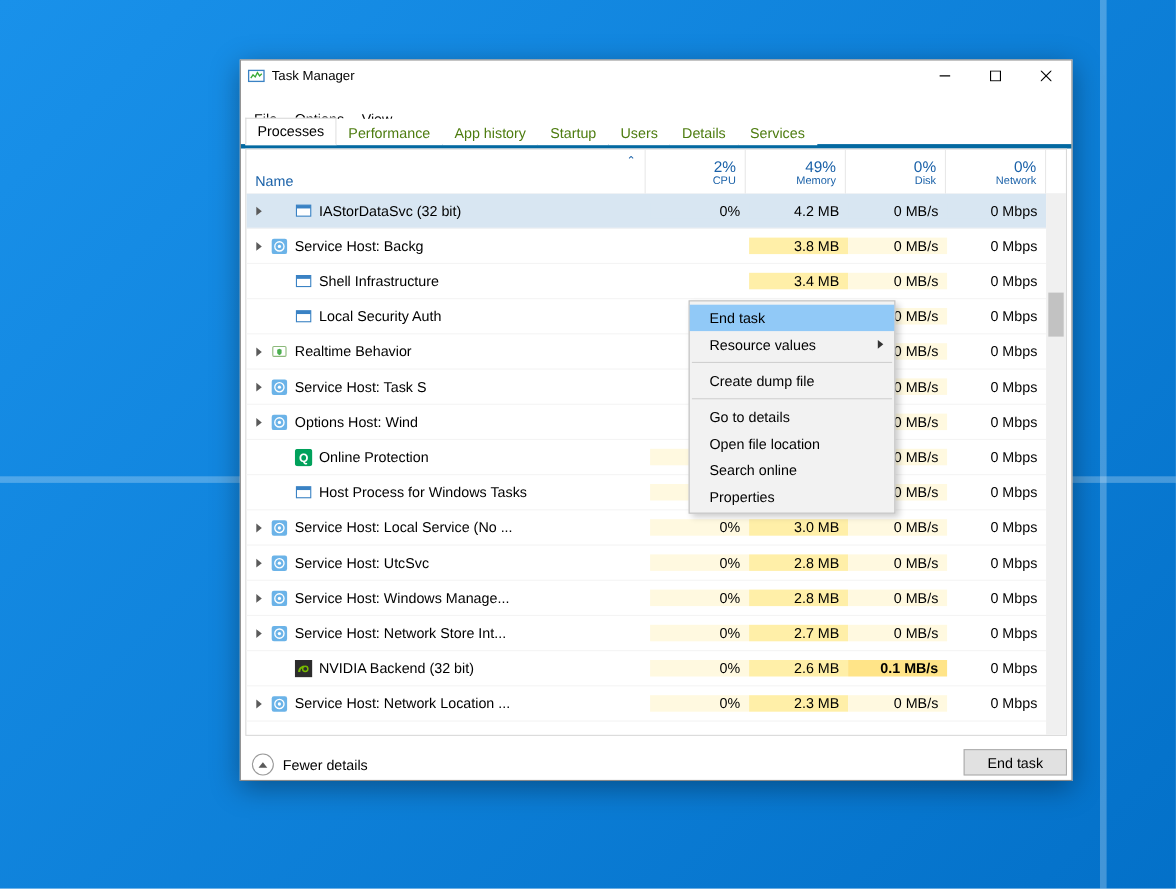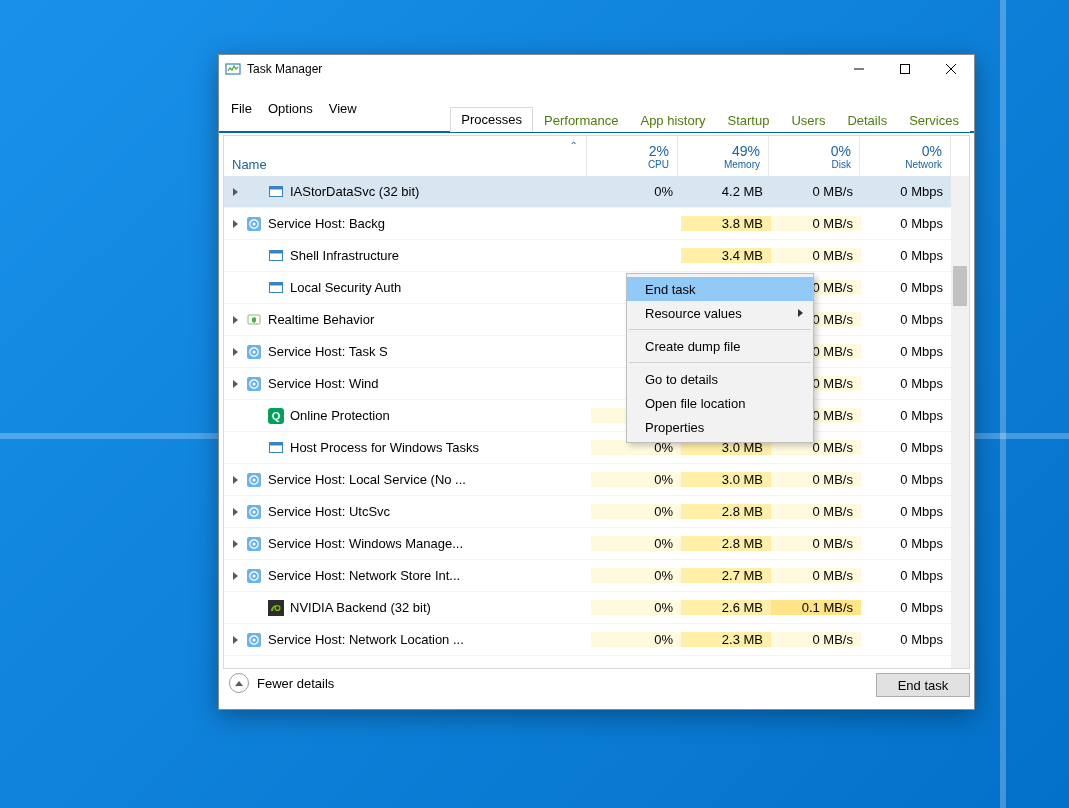--- a/index.html
+++ b/index.html
@@ -13,21 +13,21 @@
   .titlebar{height:28px;display:flex;align-items:center;padding-left:6px;}
   .titlebar .app-icon{width:16px;height:16px;margin-right:6px;}
   .titlebar .title{flex:0 0 auto;font-size:12px;}
   .titlebar .spacer{flex:1;}
   .win-btn{width:46px;height:28px;display:flex;align-items:center;justify-content:center;}
   .win-btn svg{width:10px;height:10px;}
   
   .menubar{height:22px;display:flex;align-items:center;padding:0 4px;gap:0;}
   .menubar .menu-item{padding:2px 8px;font-size:13px;margin-top:28px;}
   
-  .tabs{height:26px;display:flex;align-items:flex-end;border-bottom:2px solid #0369a1;padding:0 4px;justify-content:flex-end;}
+  .tabs{height:26px;display:flex;align-items:flex-end;border-bottom:4px solid #0369a1;padding:0 4px;}
   .tab{padding:4px 10px 4px 10px;font-size:13px;border:1px solid transparent;border-bottom:none;position:relative;top:1px;background:#fff;}
   .tab.active{border-color:#D9D9D9;border-bottom:1px solid #fff;}
   .tab:not(.active){color:#4d7c0f;}
   
   .content{position:absolute;left:4px;right:4px;top:80px;bottom:40px;border:1px solid #D9D9D9;}
   
   .colhead{display:flex;height:40px;border-bottom:1px solid #E8E8E8;}
   .ch-name{flex:1;display:flex;align-items:flex-end;padding:0 8px 4px 8px;color:#1A61A8;font-size:13px;border-right:1px solid #E8E8E8;justify-content:space-between;}
   .ch-name .sort{font-size:10px;color:#1A61A8;align-self:flex-start;margin-top:4px;}
   .ch-col{width:82px;border-right:1px solid #E8E8E8;display:flex;flex-direction:column;align-items:flex-end;justify-content:center;padding-right:8px;}
@@ -39,26 +39,26 @@
   .vscroll{position:absolute;right:0;top:40px;bottom:0;width:18px;background:#F0F0F0;}
   .vscroll .thumb{position:absolute;left:2px;right:2px;top:90px;height:40px;background:#C2C2C2;}
   .row{display:flex;height:31px;align-items:center;border-bottom:1px solid #F4F4F4;}
   .row .exp{width:22px;text-align:center;color:#888;font-size:12px;}
   .row .exp.chev::before{content:"";display:inline-block;width:0;height:0;border-top:4px solid transparent;border-bottom:4px solid transparent;border-left:5px solid #5A5A5A;}
   .row .pname{flex:1;display:flex;align-items:center;gap:6px;padding-left:0;overflow:hidden;white-space:nowrap;text-overflow:ellipsis;}
   .row .pname.indent{padding-left:22px;}
   .row .cell{width:82px;text-align:right;padding-right:8px;font-size:13px;}
   .row .cell.cpu{background:#FFF9E0;}
   .row .cell.mem{background:#FFEFA8;}
-  .row .cell.hot{background:#FFE488;}
+  .row .cell.hot{background:#FFE488;font-weight:bold;}
   .row.selected{background:#D8E6F2;justify-content:center;}
   .row.selected .cell{background:#D8E6F2 !important;}
   .icon{width:16px;height:16px;flex:0 0 16px;display:inline-flex;align-items:center;justify-content:center;}
   
-  .footer{position:absolute;left:4px;right:4px;bottom:4px;height:32px;display:flex;align-items:flex-start;justify-content:space-between;}
+  .footer{position:absolute;left:4px;right:4px;bottom:4px;height:32px;display:flex;align-items:flex-end;justify-content:space-between;}
   .fewer{display:flex;align-items:center;gap:8px;padding-left:6px;font-size:13px;}
   .fewer .circ{width:18px;height:18px;border:1px solid #9A9A9A;border-radius:50%;display:flex;align-items:center;justify-content:center;}
   .fewer .circ::before{content:"";width:0;height:0;border-left:4px solid transparent;border-right:4px solid transparent;border-bottom:5px solid #5A5A5A;}
   .end-btn{min-width:94px;height:24px;border:1px solid #ADADAD;background:#E1E1E1;font-size:13px;padding:0 14px;}
   
   .ctx{position:absolute;left:407px;top:218px;width:186px;background:#F2F2F2;border:1px solid #BFBFBF;box-shadow:3px 3px 6px rgba(0,0,0,0.2);padding:3px 0;}
   .ctx .ctx-item{height:24px;display:flex;align-items:center;padding:0 24px 0 18px;font-size:13px;position:relative;}
   .ctx .ctx-item.hover{background:#91C9F7;}
   .ctx .ctx-item.bold{font-weight:600;}
   .ctx .ctx-item .sub::after{content:"";position:absolute;right:10px;top:50%;transform:translateY(-50%);width:0;height:0;border-top:4px solid transparent;border-bottom:4px solid transparent;border-left:5px solid #333;}
@@ -242,21 +242,21 @@
           <div class="row">
             <span class="exp chev"></span>
             <span class="pname">
               <span class="icon">
                 <svg viewBox="0 0 16 16">
                   <rect x="1" y="1" width="14" height="14" rx="2" fill="#6BB3E8"></rect>
                   <circle cx="8" cy="8" r="4.2" fill="none" stroke="#fff" stroke-width="1.2"></circle>
                   <circle cx="8" cy="8" r="1.5" fill="#fff"></circle>
                 </svg>
               </span>
-              <span>Service Host: Wind</span>
+              <span>Options Host: Wind</span>
             </span>
             <span class="cell cpu"></span>
             <span class="cell mem">3.1 MB</span>
             <span class="cell cpu">0 MB/s</span>
             <span class="cell ">0 Mbps</span>
           </div>
           <div class="row">
             <span class="exp"></span>
             <span class="pname indent">
               <span class="icon">
@@ -405,17 +405,18 @@
     </div>
 
     <div class="ctx" id="ctx">
         <div class="ctx-item hover">End task</div>
         <div class="ctx-item">Resource values<span class="sub"></span></div>
         <div class="sep"></div>
         <div class="ctx-item">Create dump file</div>
         <div class="sep"></div>
         <div class="ctx-item">Go to details</div>
         <div class="ctx-item">Open file location</div>
+        <div class="ctx-item">Search online</div>
         <div class="ctx-item">Properties</div>
       </div>
 
   </div>
 </div>
 
 </body></html>

